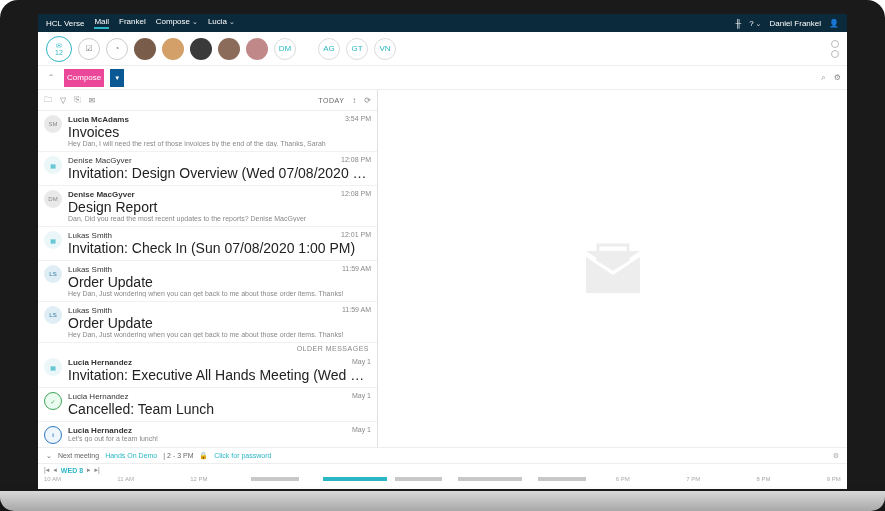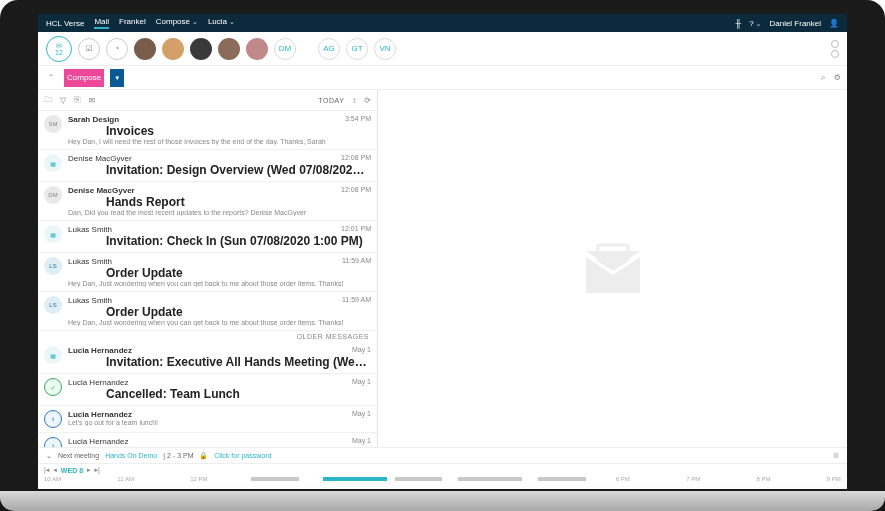--- a/index.html
+++ b/index.html
@@ -40,21 +40,21 @@
 .msg .av { width: 18px; height: 18px; border-radius: 50%; background: #e9e9e9; color: #888; font-size: 6px; display: flex; align-items: center; justify-content: center; flex: none; }
 .msg .av.cal { background: #eaf6f8; color: #2bb6c4; }
 .msg .av.chk { background: #eafbef; color: #3fa65b; border: 1px solid #3fa65b; }
 .msg .av.info { background: #eef6fc; color: #2b78c4; border: 1px solid #2b78c4; font-weight: bold; }
 .msg .av.user { background: #dfeef5; color: #2b78a4; }
 .msg .body { flex: 1; min-width: 0; }
 .msg .top { display: flex; justify-content: space-between; }
 .msg .from { font-size: 8px; color: #333; }
 .msg .from.bold { font-weight: 600; }
 .msg .time { font-size: 7px; color: #888; }
-.msg .sub { font-size: 12px; color: #222; font-weight: 700; white-space: nowrap; overflow: hidden; text-overflow: ellipsis; margin-left: 38px; }
+.msg .sub { font-size: 14px; color: #222; font-weight: 400; white-space: nowrap; overflow: hidden; text-overflow: ellipsis; }
 .msg .prev { font-size: 7px; color: #888; white-space: nowrap; overflow: hidden; text-overflow: ellipsis; }
 .msg .flag { width: 8px; height: 8px; background: #2b78c4; margin-left: 4px; }
 .older { text-align: right; font-size: 7px; color: #888; padding: 2px 8px; letter-spacing: .5px; }
 
 .preview { flex: 1; display: flex; align-items: center; justify-content: center; }
 .preview svg { opacity: .25; }
 
 .next-meeting { height: 16px; display: flex; align-items: center; gap: 6px; padding: 0 8px; font-size: 7px; color: #666; border-top: 1px solid #eee; }
 .next-meeting .link { color: #2bb6c4; cursor: pointer; }
 .next-meeting .gear { margin-left: auto; color: #aaa; }
@@ -133,21 +133,21 @@
           <span>✉</span>
           <span class="today">TODAY</span>
           <span style="color:#888">↕</span>
           <span style="color:#888">⟳</span>
         </div>
         <div class="list" id="msg-list">
             <div class="msg">
               <div class="av ">SM</div>
               <div class="body">
                 <div class="top">
-                  <span class="from bold">Sarah Design</span>
+                  <span class="from bold">Lucia McAdams</span>
                   <span class="time">3:54 PM</span>
                 </div>
                 <div class="sub">Invoices</div>
                 <div class="prev">Hey Dan, I will need the rest of those invoices by the end of the day. Thanks, Sarah ______</div>
               </div>
             </div>
             <div class="msg">
               <div class="av cal">▦</div>
               <div class="body">
                 <div class="top">
@@ -157,21 +157,21 @@
                 <div class="sub">Invitation: Design Overview (Wed 07/08/2020 5:00 PM, Room 2/HCL Site 16Hannover)</div>
               </div>
             </div>
             <div class="msg">
               <div class="av ">DM</div>
               <div class="body">
                 <div class="top">
                   <span class="from bold">Denise MacGyver</span>
                   <span class="time">12:08 PM</span>
                 </div>
-                <div class="sub">Hands Report</div>
+                <div class="sub">Design Report</div>
                 <div class="prev">Dan, Did you read the most recent updates to the reports? Denise MacGyver</div>
               </div>
             </div>
             <div class="msg">
               <div class="av cal">▦</div>
               <div class="body">
                 <div class="top">
                   <span class="from ">Lukas Smith</span>
                   <span class="time">12:01 PM</span>
                 </div>

